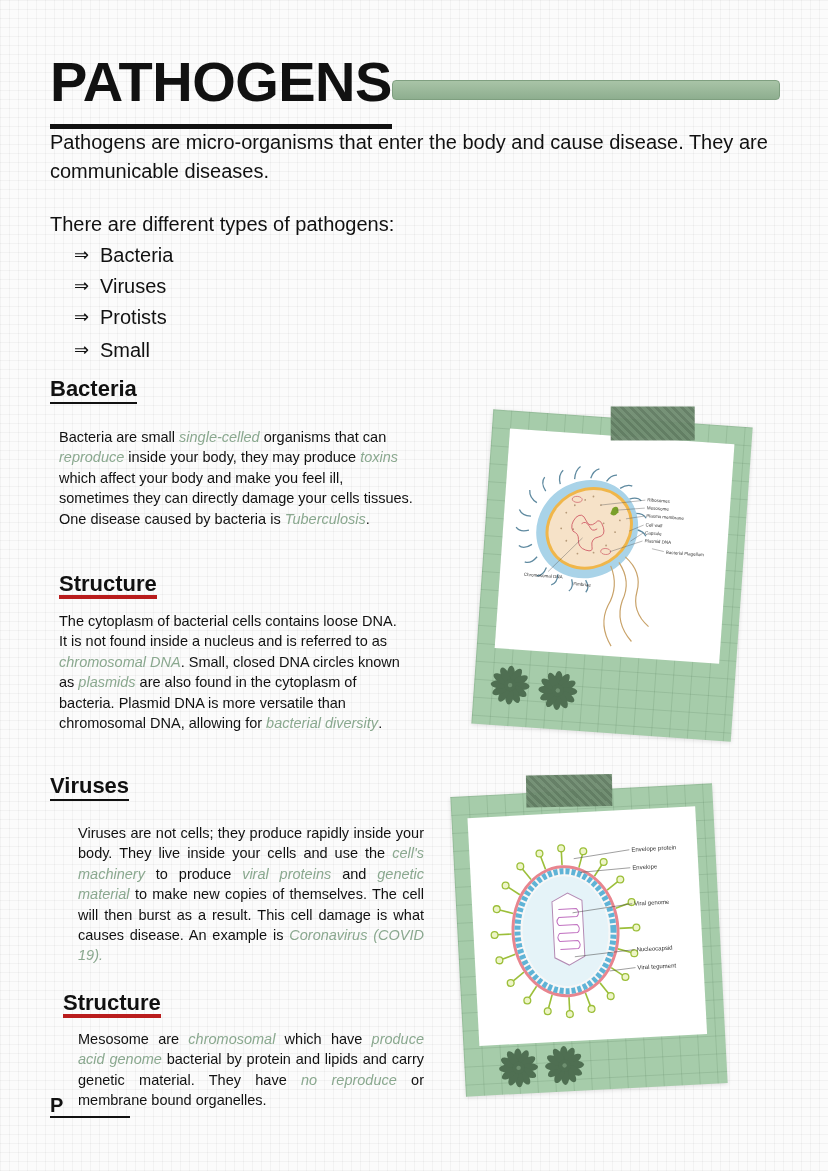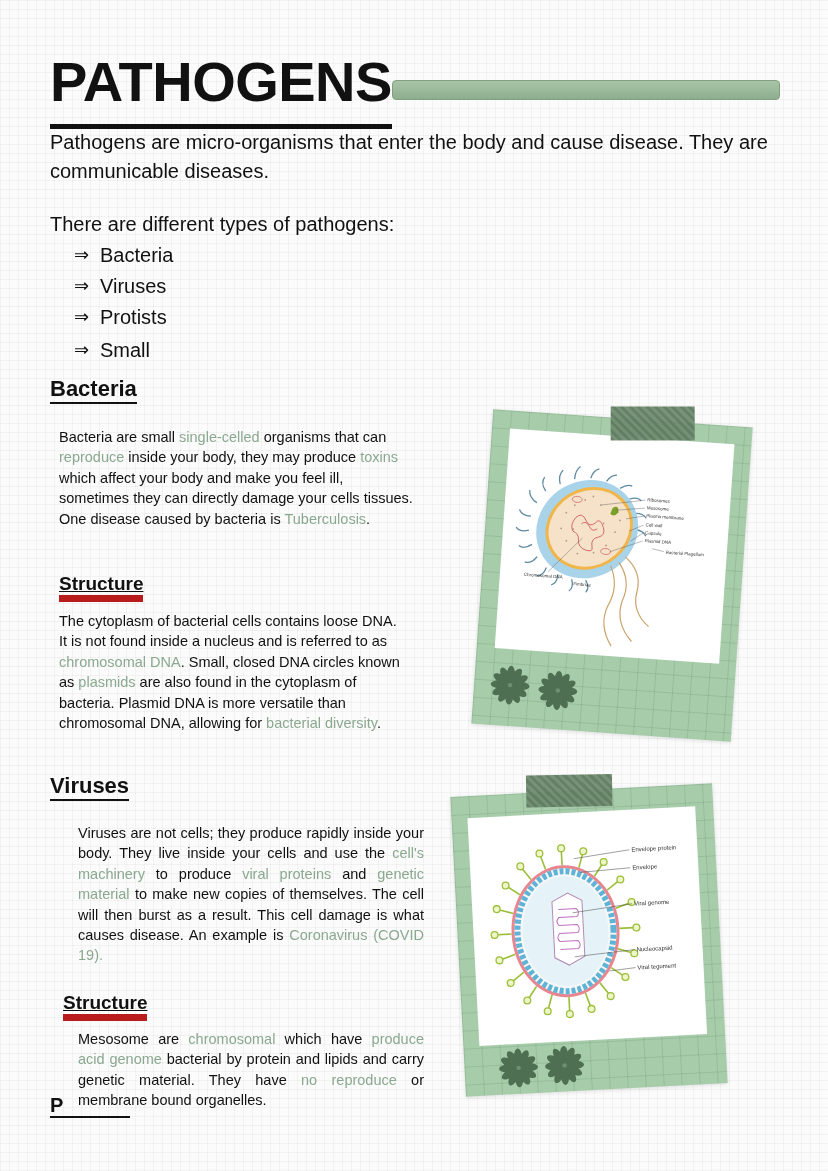--- a/index.html
+++ b/index.html
@@ -30,26 +30,26 @@
   .intro2 { left: 50px; top: 198px; font-size: 20px; line-height: 29px; margin-top: 12px; }
   .types { left: 74px; top: 240px; font-size: 20px; }
   .types li { list-style: none; height: 31px; line-height: 27px; display: flex; align-items: center; }
   .types li:last-child { margin-top: 2px; }
   .arrow { display: inline-block; width: 26px; font-size: 18px; }
   .h2 {
     font-size: 22px; font-weight: bold; line-height: 26px;
     border-bottom: 2px solid #111; display: inline-block;
   }
   .h3 {
-    font-size: 19px; font-weight: bold; line-height: 23px;
-    border-bottom: 7px solid #b91c1c; display: inline-block; text-decoration: underline;
+    font-size: 22px; font-weight: bold; line-height: 23px;
+    border-bottom: 4px solid #b91c1c; display: inline-block;
   }
   .para { font-size: 14.5px; line-height: 20.4px; color: #111; }
   .para.justify { text-align: justify; margin-left: 15px; }
-  .g { color: #8aa88f; }
+  .g { color: #8aa88f; font-style: italic; }
   .polaroid {
     background-color: #a6ccaa;
     background-image:
       linear-gradient(rgba(80,120,85,0.18) 1px, transparent 1px),
       linear-gradient(90deg, rgba(80,120,85,0.18) 1px, transparent 1px);
     background-size: 18px 18px;
     box-shadow: 0 1px 4px rgba(0,0,0,0.12);
   }
   .photo { position: absolute; background: #fff; }
   .tape {

